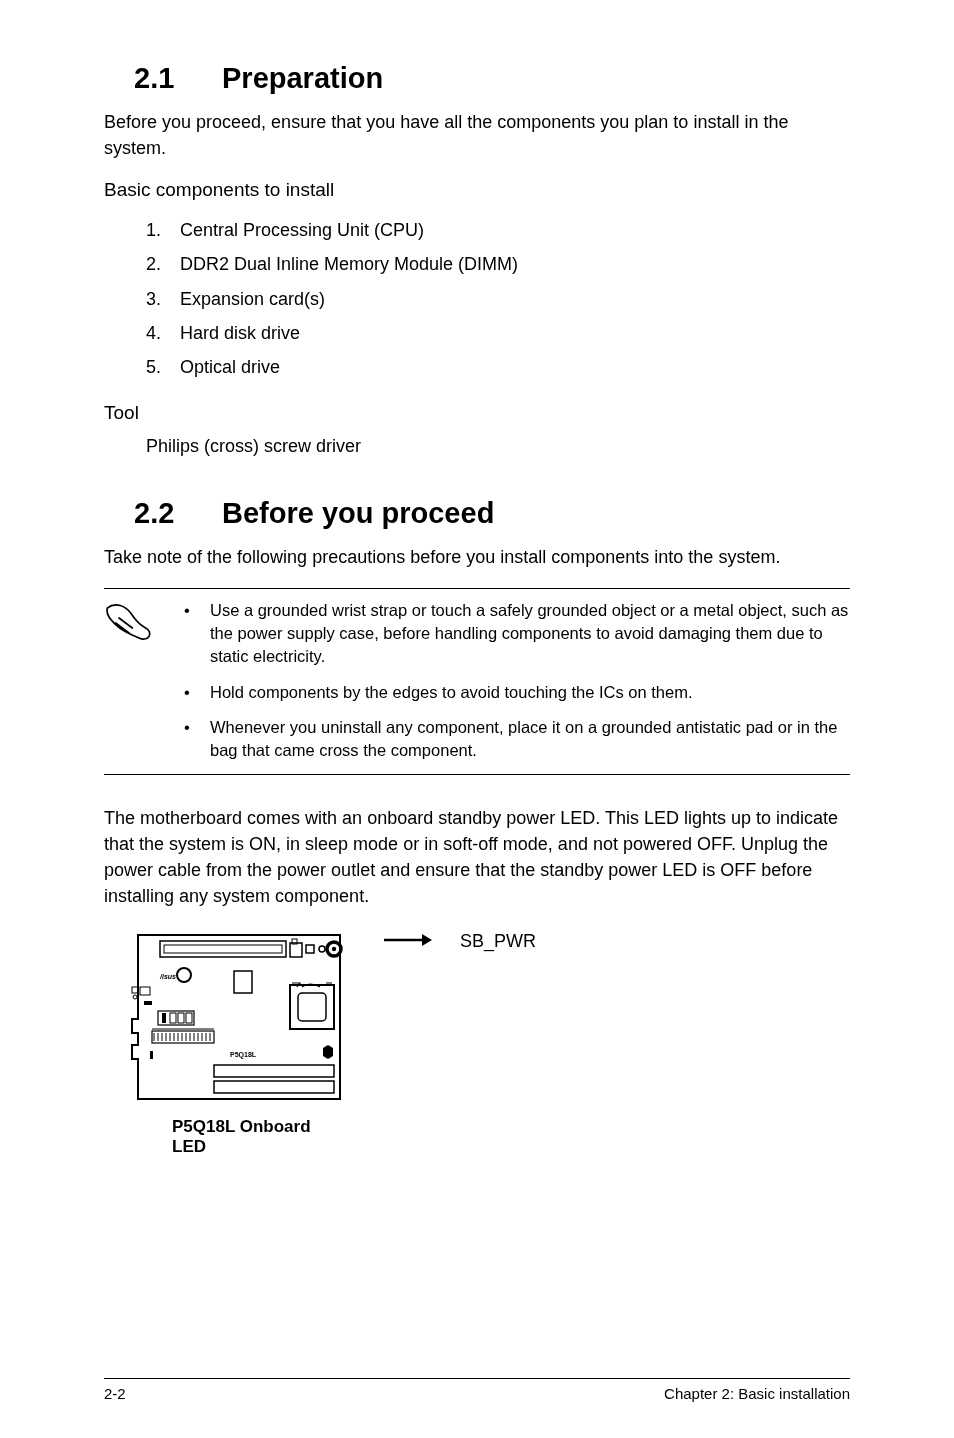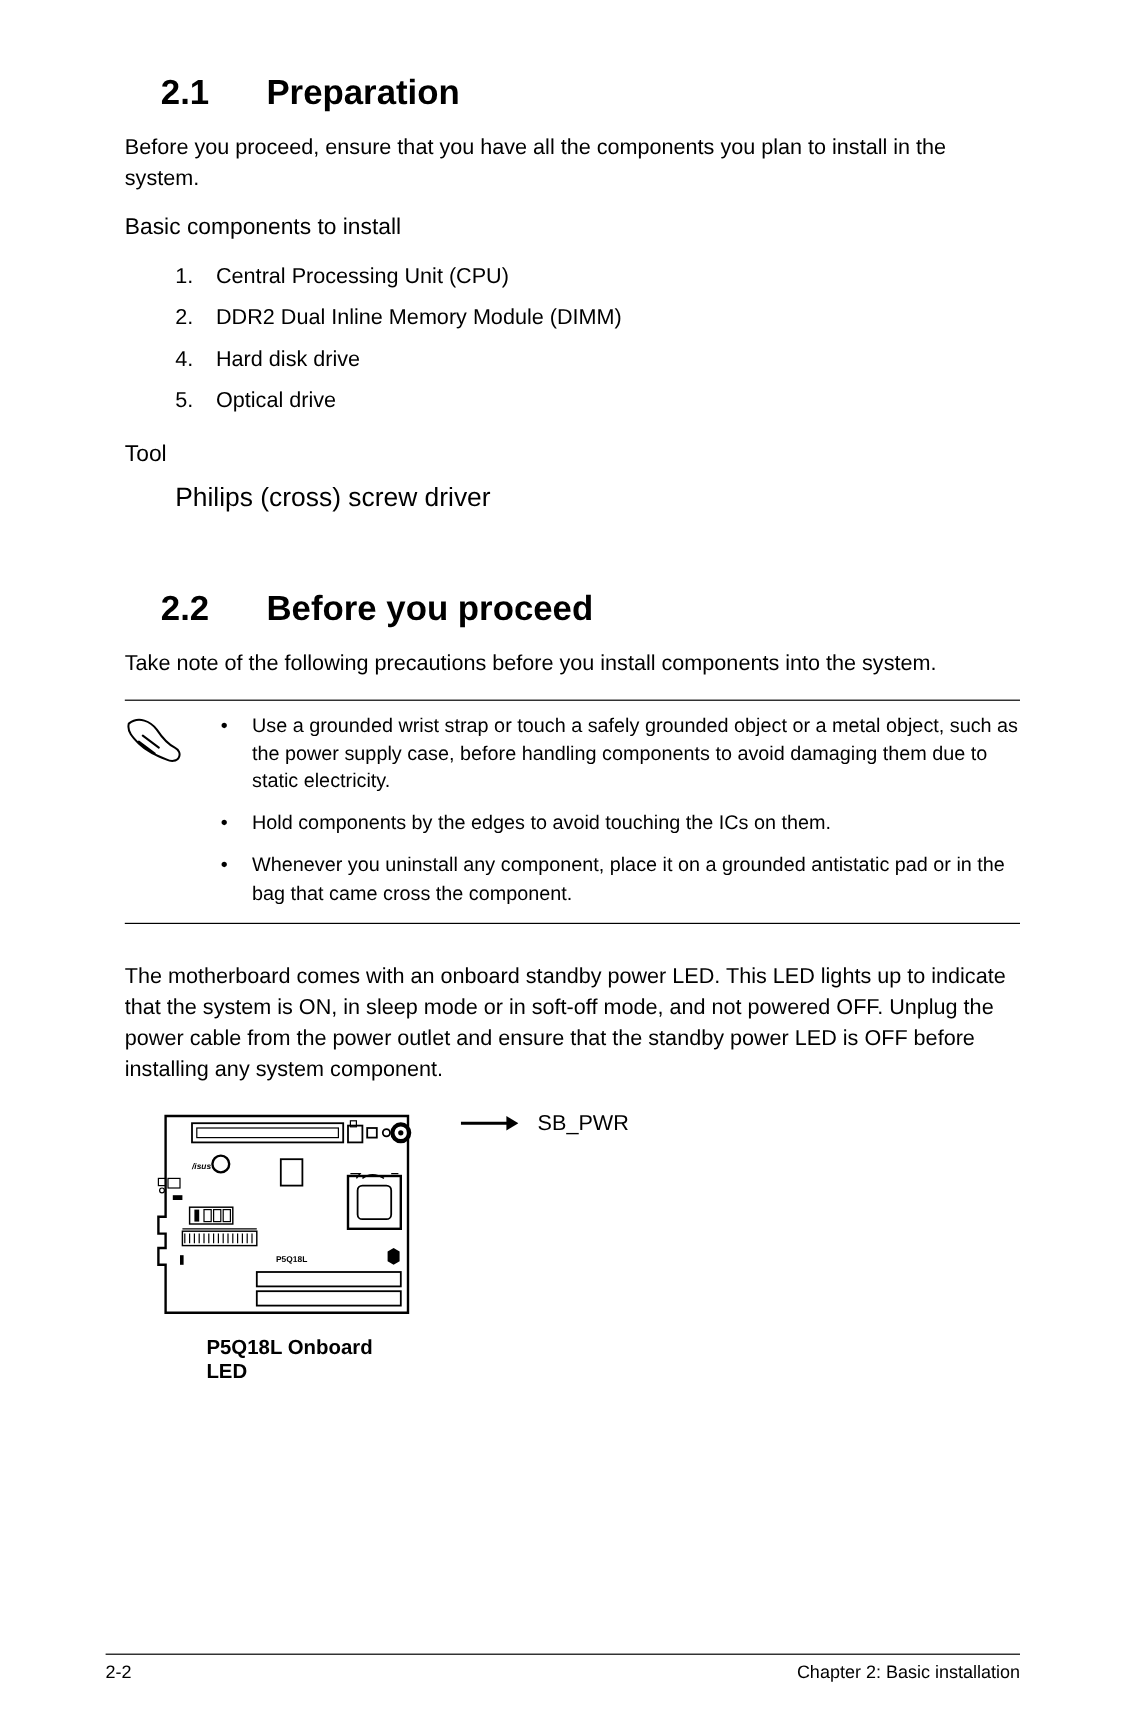--- a/index.html
+++ b/index.html
@@ -17,69 +17,70 @@
     font-weight: bold;
     font-size: 29px;
     margin-bottom: 14px;
   }
   h2.section-title .num { display: inline-block; width: 88px; margin-left: 30px; }
   p.body { font-size: 18px; line-height: 1.45; margin-bottom: 18px; }
   h4.sub { font-weight: normal; font-size: 19px; margin-bottom: 12px; }
   ol.basic { list-style: none; margin-left: 42px; margin-bottom: 18px; }
   ol.basic li { font-size: 18px; line-height: 1.9; }
   ol.basic li .n { display: inline-block; width: 34px; }
-  .tool-text { font-size: 22px; margin-left: 42px; margin-bottom: 64px; }
+  .tool-text { font-size: 18px; margin-left: 42px; margin-bottom: 40px; }
   .note-box {
     display: flex;
     border-top: 1px solid #000;
     border-bottom: 1px solid #000;
     margin-bottom: 30px;
     padding: 10px 0 12px 0;
   }
   .note-icon { width: 70px; flex: none; padding-top: 4px; }
   .note-icon svg { width: 50px; height: 40px; }
   .note-list { flex: 1; }
   .note-list .item { display: flex; font-size: 16.5px; line-height: 1.4; margin-bottom: 12px; }
   .note-list .item:last-child { margin-bottom: 0; }
   .note-list .bullet { width: 36px; flex: none; text-align: left; padding-left: 10px; }
   .diagram-wrap { display: flex; align-items: flex-start; gap: 36px; margin-top: 14px; margin-left: 26px; }
   .mobo { width: 218px; }
   .mobo-caption { font-weight: bold; font-size: 17px; margin-top: 6px; margin-left: 42px; }
   .led-labels { padding-top: 4px; }
-  .arrow-row { display: flex; align-items: center; gap: 16px; }
+  .arrow-row { display: flex; gap: 28px; }
   .sb-label { font-size: 18px; }
   .leds { display: flex; gap: 36px; margin-top: 14px; margin-left: 4px; }
   .led-col { text-align: center; }
   .led-dot {
     width: 46px; height: 46px; border-radius: 50%;
     background: radial-gradient(circle at 35% 30%, #4de08a 0%, #1fb454 45%, #0b7a36 100%);
     margin: 0 auto 6px auto;
   }
   .led-title { font-weight: bold; font-size: 12px; }
   .led-sub { font-size: 11px; }
   .footer {
-    position: absolute; bottom: 36px; left: 88px; right: 104px;
+    position: absolute; bottom: 36px; left: 104px; right: 104px;
     border-top: 1px solid #000; padding-top: 6px;
     display: flex; justify-content: space-between; font-size: 15px;
   }
 </style>
 </head>
 <body>
 
 <h2 class="section-title">
   <span class="num">2.1</span><span>Preparation</span>
 </h2>
 
 <p class="body">Before you proceed, ensure that you have all the components you plan to install in the system.</p>
 
 <h4 class="sub">Basic components to install</h4>
 
 <ol class="basic">
   <li><span class="n">1.</span><span>Central Processing Unit (CPU)</span></li>
   <li><span class="n">2.</span><span>DDR2 Dual Inline Memory Module (DIMM)</span></li>
+  <li><span class="n">3.</span><span>Expansion card(s)</span></li>
   <li><span class="n">4.</span><span>Hard disk drive</span></li>
   <li><span class="n">5.</span><span>Optical drive</span></li>
 </ol>
 
 <h4 class="sub">Tool</h4>
 <p class="tool-text">Philips (cross) screw driver</p>
 
 <h2 class="section-title">
   <span class="num">2.2</span><span>Before you proceed</span>
 </h2>

